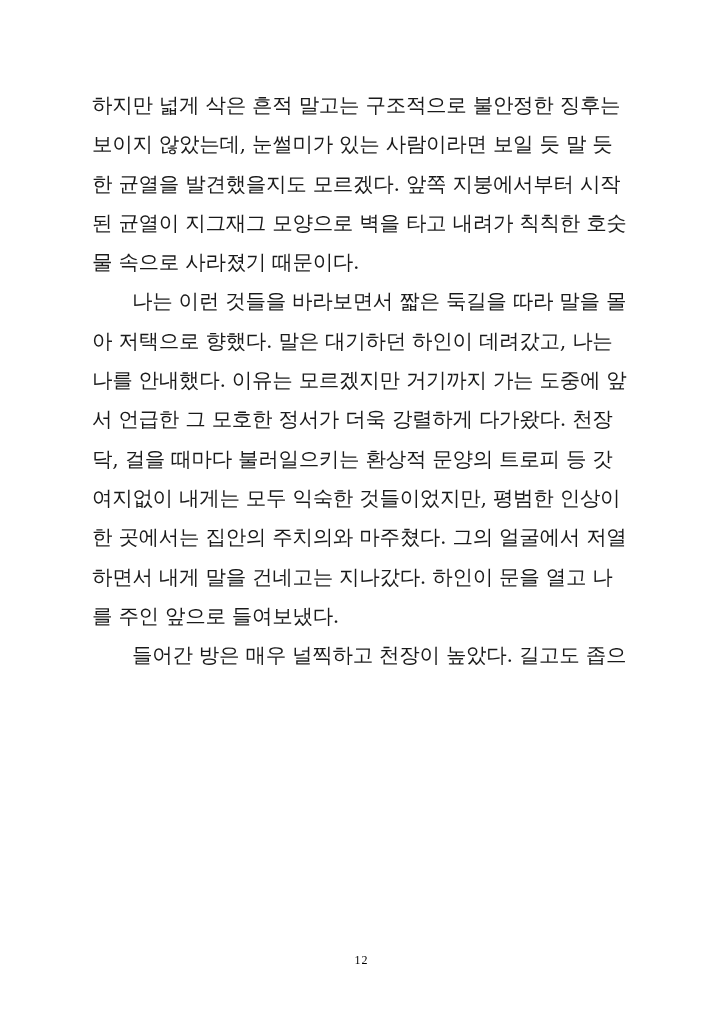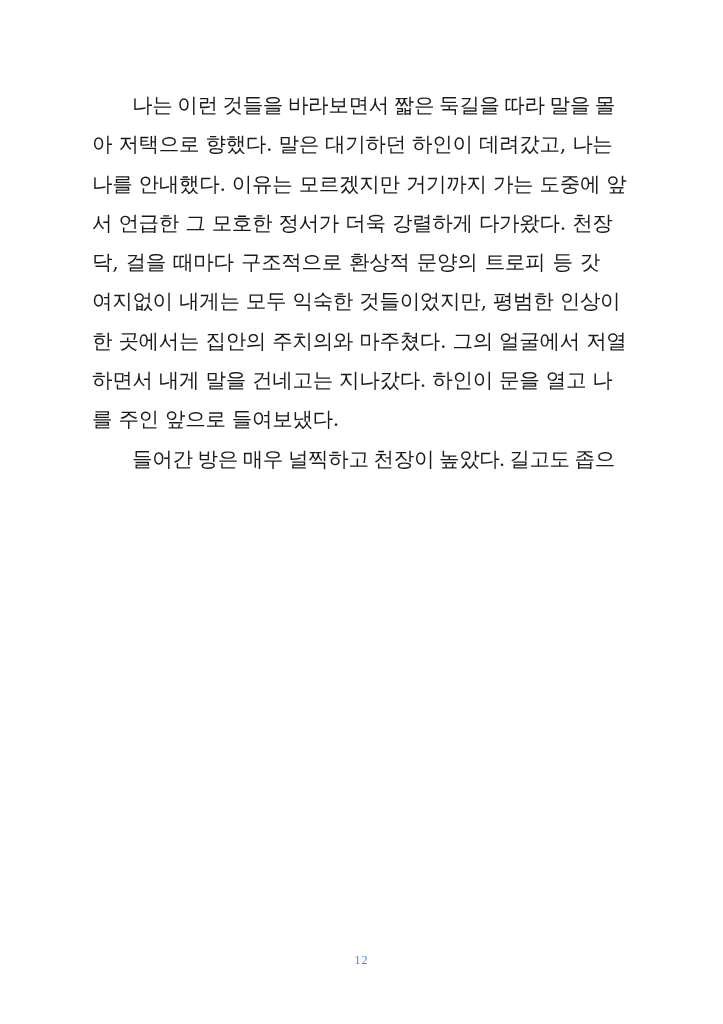--- a/index.html
+++ b/index.html
@@ -25,47 +25,53 @@
       height: 39.3px;
       line-height: 39.3px;
       font-size: 20.5px;
       white-space: nowrap;
       text-align: justify;
       text-align-last: justify;
       letter-spacing: -0.3px;
     }
     .line.indent {
       padding-left: 40px;
-      font-family: Liberation Serif, serif;
     }
     .line.last {
       text-align-last: left;
     }
     .page-number {
       position: absolute;
       top: 953px;
       left: 0;
       width: 723px;
       text-align: center;
       font-size: 12px;
       font-family: "Liberation Serif", "DejaVu Serif", serif;
-      color: #3b82f6;
+      color: #000000;
       letter-spacing: 1px;
     }
   </style>
 </head>
 <body>
 
 <div class="page">
   <div class="paragraph">
+    <div class="line">하지만 넓게 삭은 흔적 말고는 구조적으로 불안정한 징후는</div>
+    <div class="line">보이지 않았는데, 눈썰미가 있는 사람이라면 보일 듯 말 듯</div>
+    <div class="line">한 균열을 발견했을지도 모르겠다. 앞쪽 지붕에서부터 시작</div>
+    <div class="line">된 균열이 지그재그 모양으로 벽을 타고 내려가 칙칙한 호숫</div>
+    <div class="line last">물 속으로 사라졌기 때문이다.</div>
+  </div>
+  <div class="paragraph">
     <div class="line indent">나는 이런 것들을 바라보면서 짧은 둑길을 따라 말을 몰</div>
     <div class="line">아 저택으로 향했다. 말은 대기하던 하인이 데려갔고, 나는</div>
     <div class="line">나를 안내했다. 이유는 모르겠지만 거기까지 가는 도중에 앞</div>
     <div class="line">서 언급한 그 모호한 정서가 더욱 강렬하게 다가왔다. 천장</div>
-    <div class="line">닥, 걸을 때마다 구조적으로 환상적 문양의 트로피 등 갓</div>
+    <div class="line">닥, 걸을 때마다 불러일으키는 환상적 문양의 트로피 등 갓</div>
     <div class="line">여지없이 내게는 모두 익숙한 것들이었지만, 평범한 인상이</div>
     <div class="line">한 곳에서는 집안의 주치의와 마주쳤다. 그의 얼굴에서 저열</div>
     <div class="line">하면서 내게 말을 건네고는 지나갔다. 하인이 문을 열고 나</div>
     <div class="line last">를 주인 앞으로 들여보냈다.</div>
   </div>
   <div class="paragraph">
     <div class="line indent">들어간 방은 매우 널찍하고 천장이 높았다. 길고도 좁으</div>
   </div>
 </div>
 

